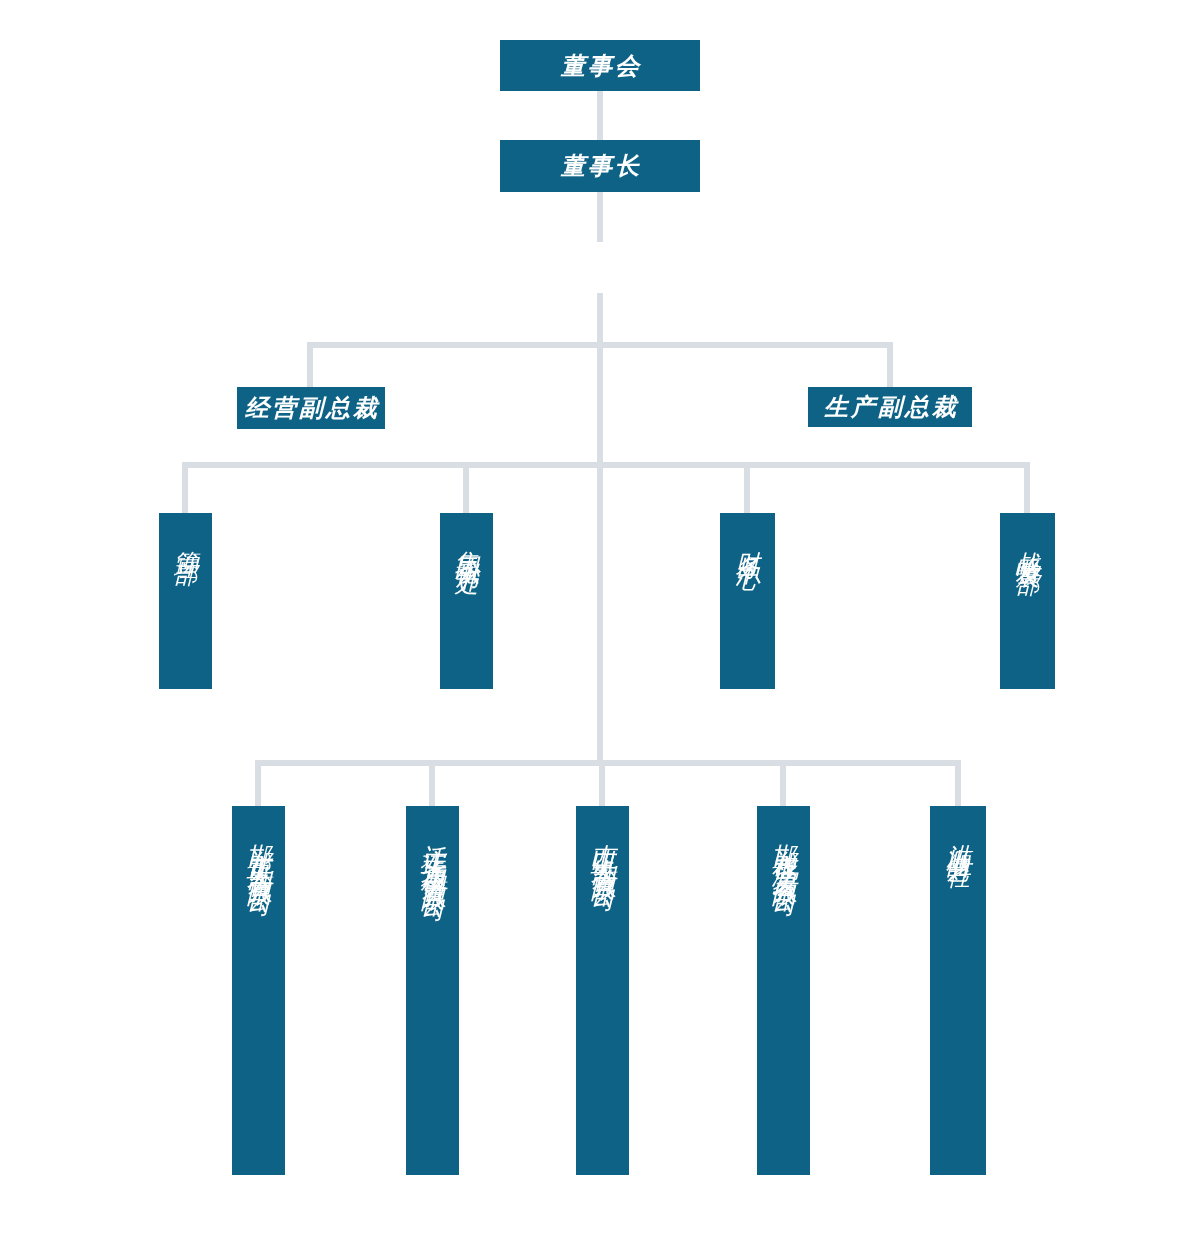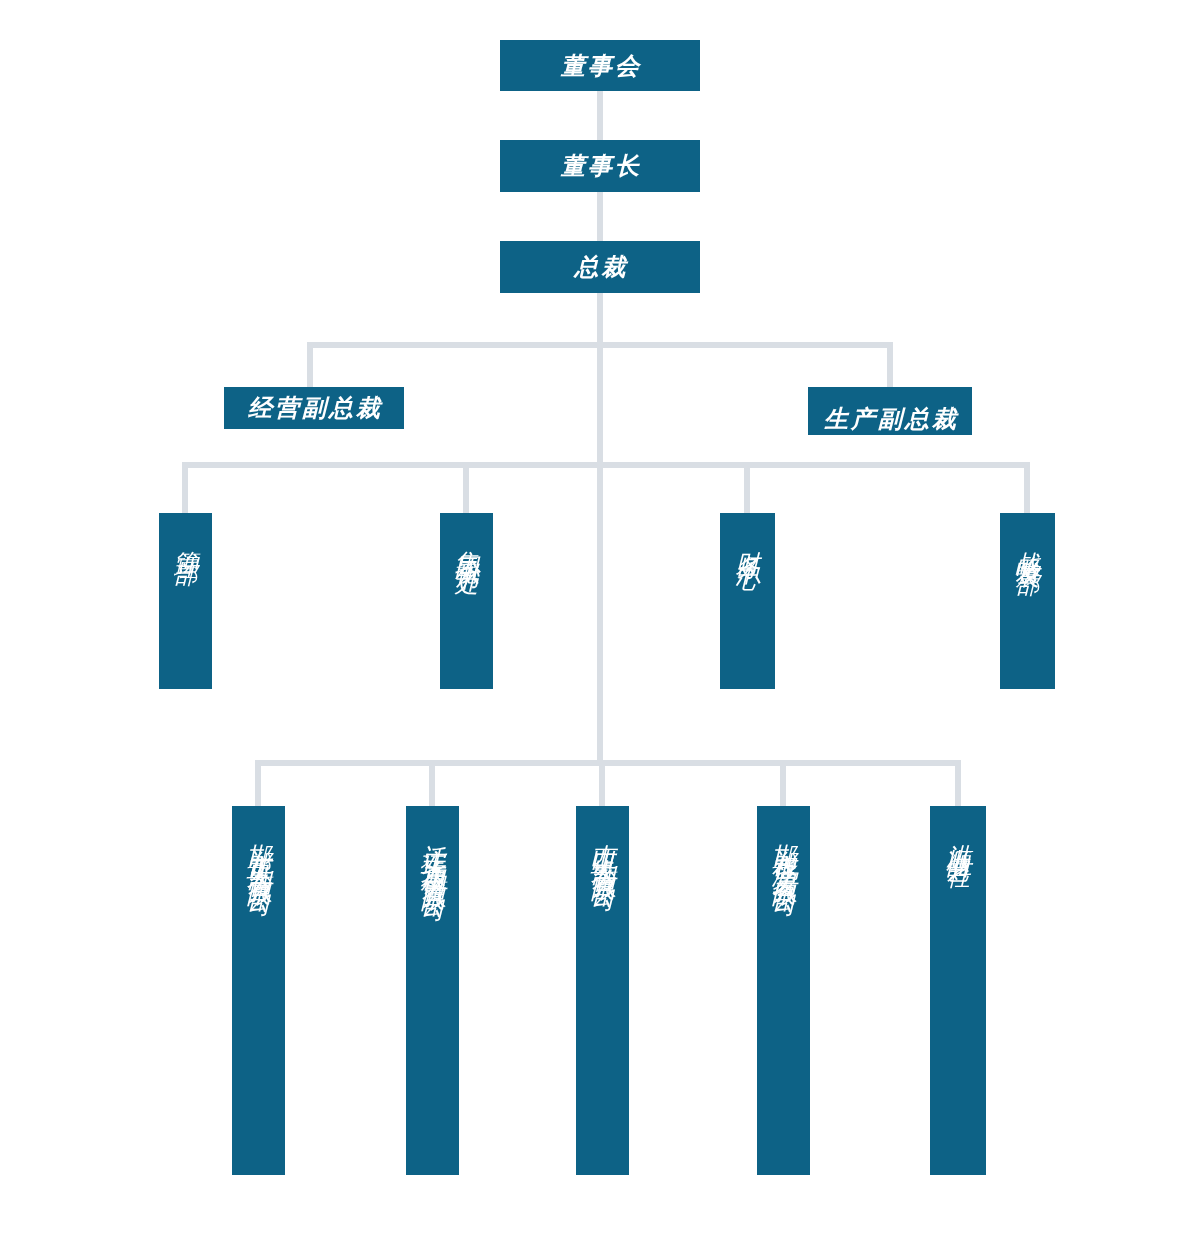--- a/index.html
+++ b/index.html
@@ -83,28 +83,25 @@
   <div class="line" style="left:599px; top:760px; width:6px; height:46px;"></div>
   <div class="line" style="left:780px; top:760px; width:6px; height:46px;"></div>
   <div class="line" style="left:955px; top:760px; width:6px; height:46px;"></div>
 
   <div class="hbox" style="left:500px; top:40px; width:200px; height:51px;">
     <span>董事会</span>
   </div>
   <div class="hbox" style="left:500px; top:140px; width:200px; height:52px;justify-content:center;">
     <span>董事长</span>
   </div>
-  <div class="hbox" style="left:500px; top:241px; width:200px; height:52px;">
-    <span>总裁</span>
-  </div>
 
-  <div class="hbox" style="left:224px; top:387px; width:180px; height:42px;">
+  <div class="hbox" style="left:237px; top:387px; width:148px; height:42px;">
     <span>经营副总裁</span>
   </div>
-  <div class="hbox" style="left:808px; top:387px; width:164px; height:48px;align-items:flex-end;">
+  <div class="hbox" style="left:808px; top:387px; width:164px; height:40px;">
     <span>生产副总裁</span>
   </div>
 
   <div class="vbox" style="left:159px; top:513px; width:53px; height:176px;">
     <span class="vtext">管理部</span>
   </div>
   <div class="vbox" style="left:440px; top:513px; width:53px; height:176px;">
     <span class="vtext">集团秘书处</span>
   </div>
   <div class="vbox" style="left:720px; top:513px; width:55px; height:176px;">

